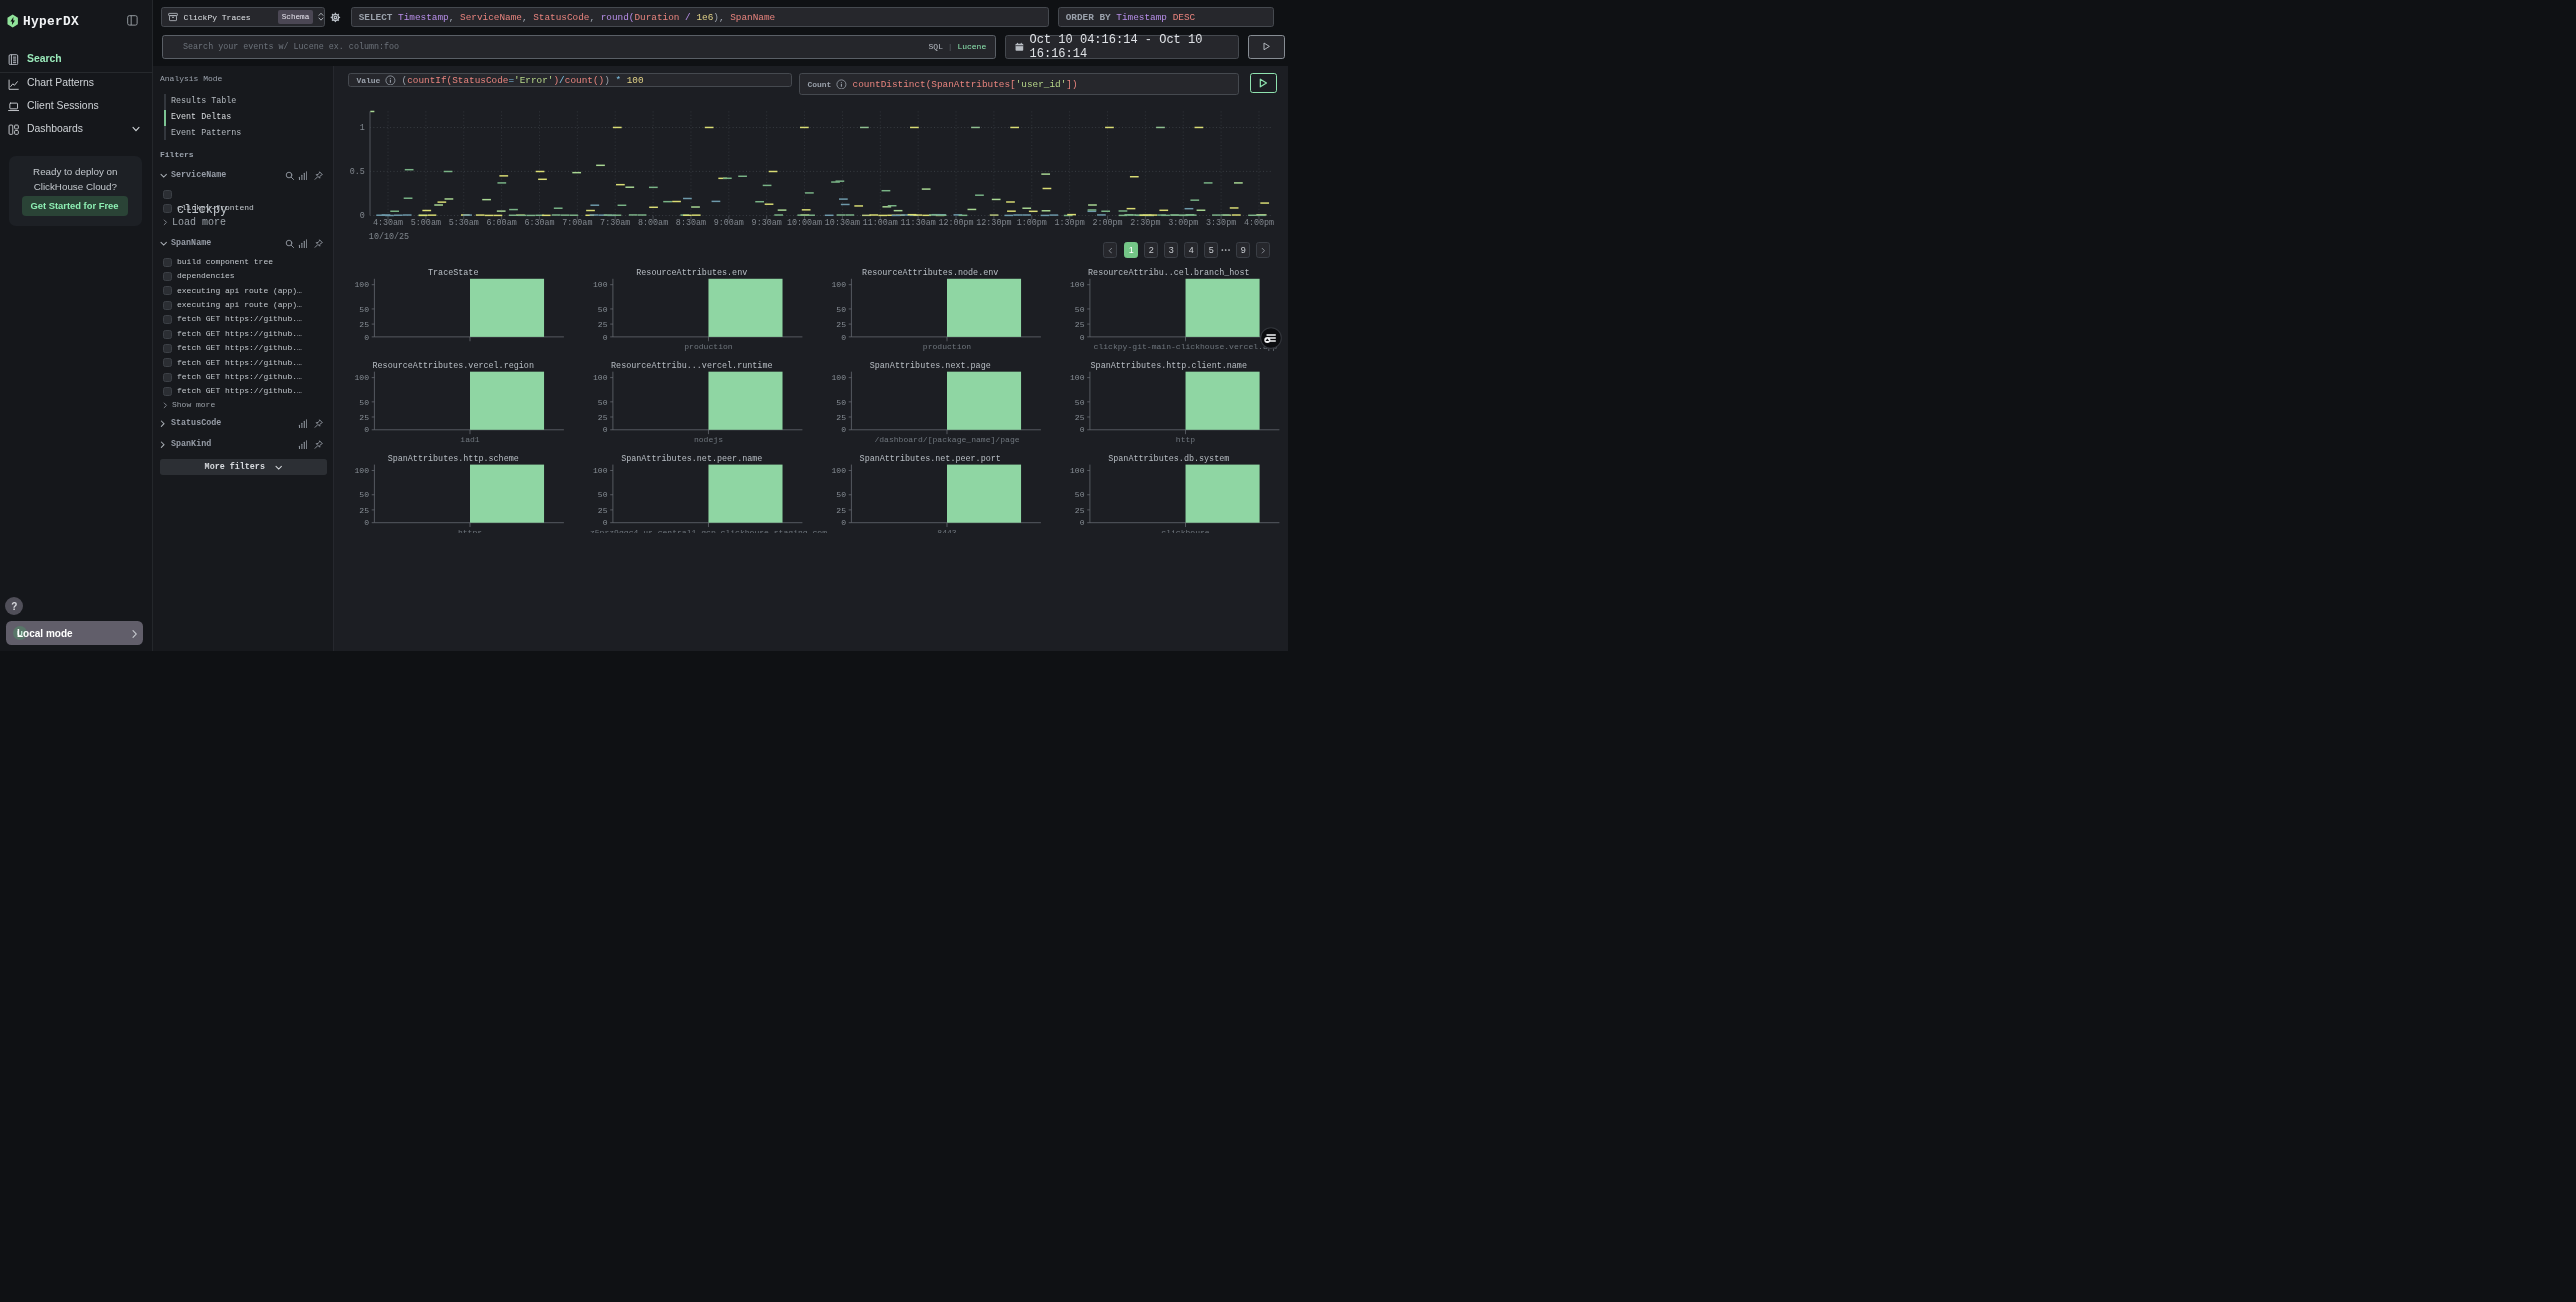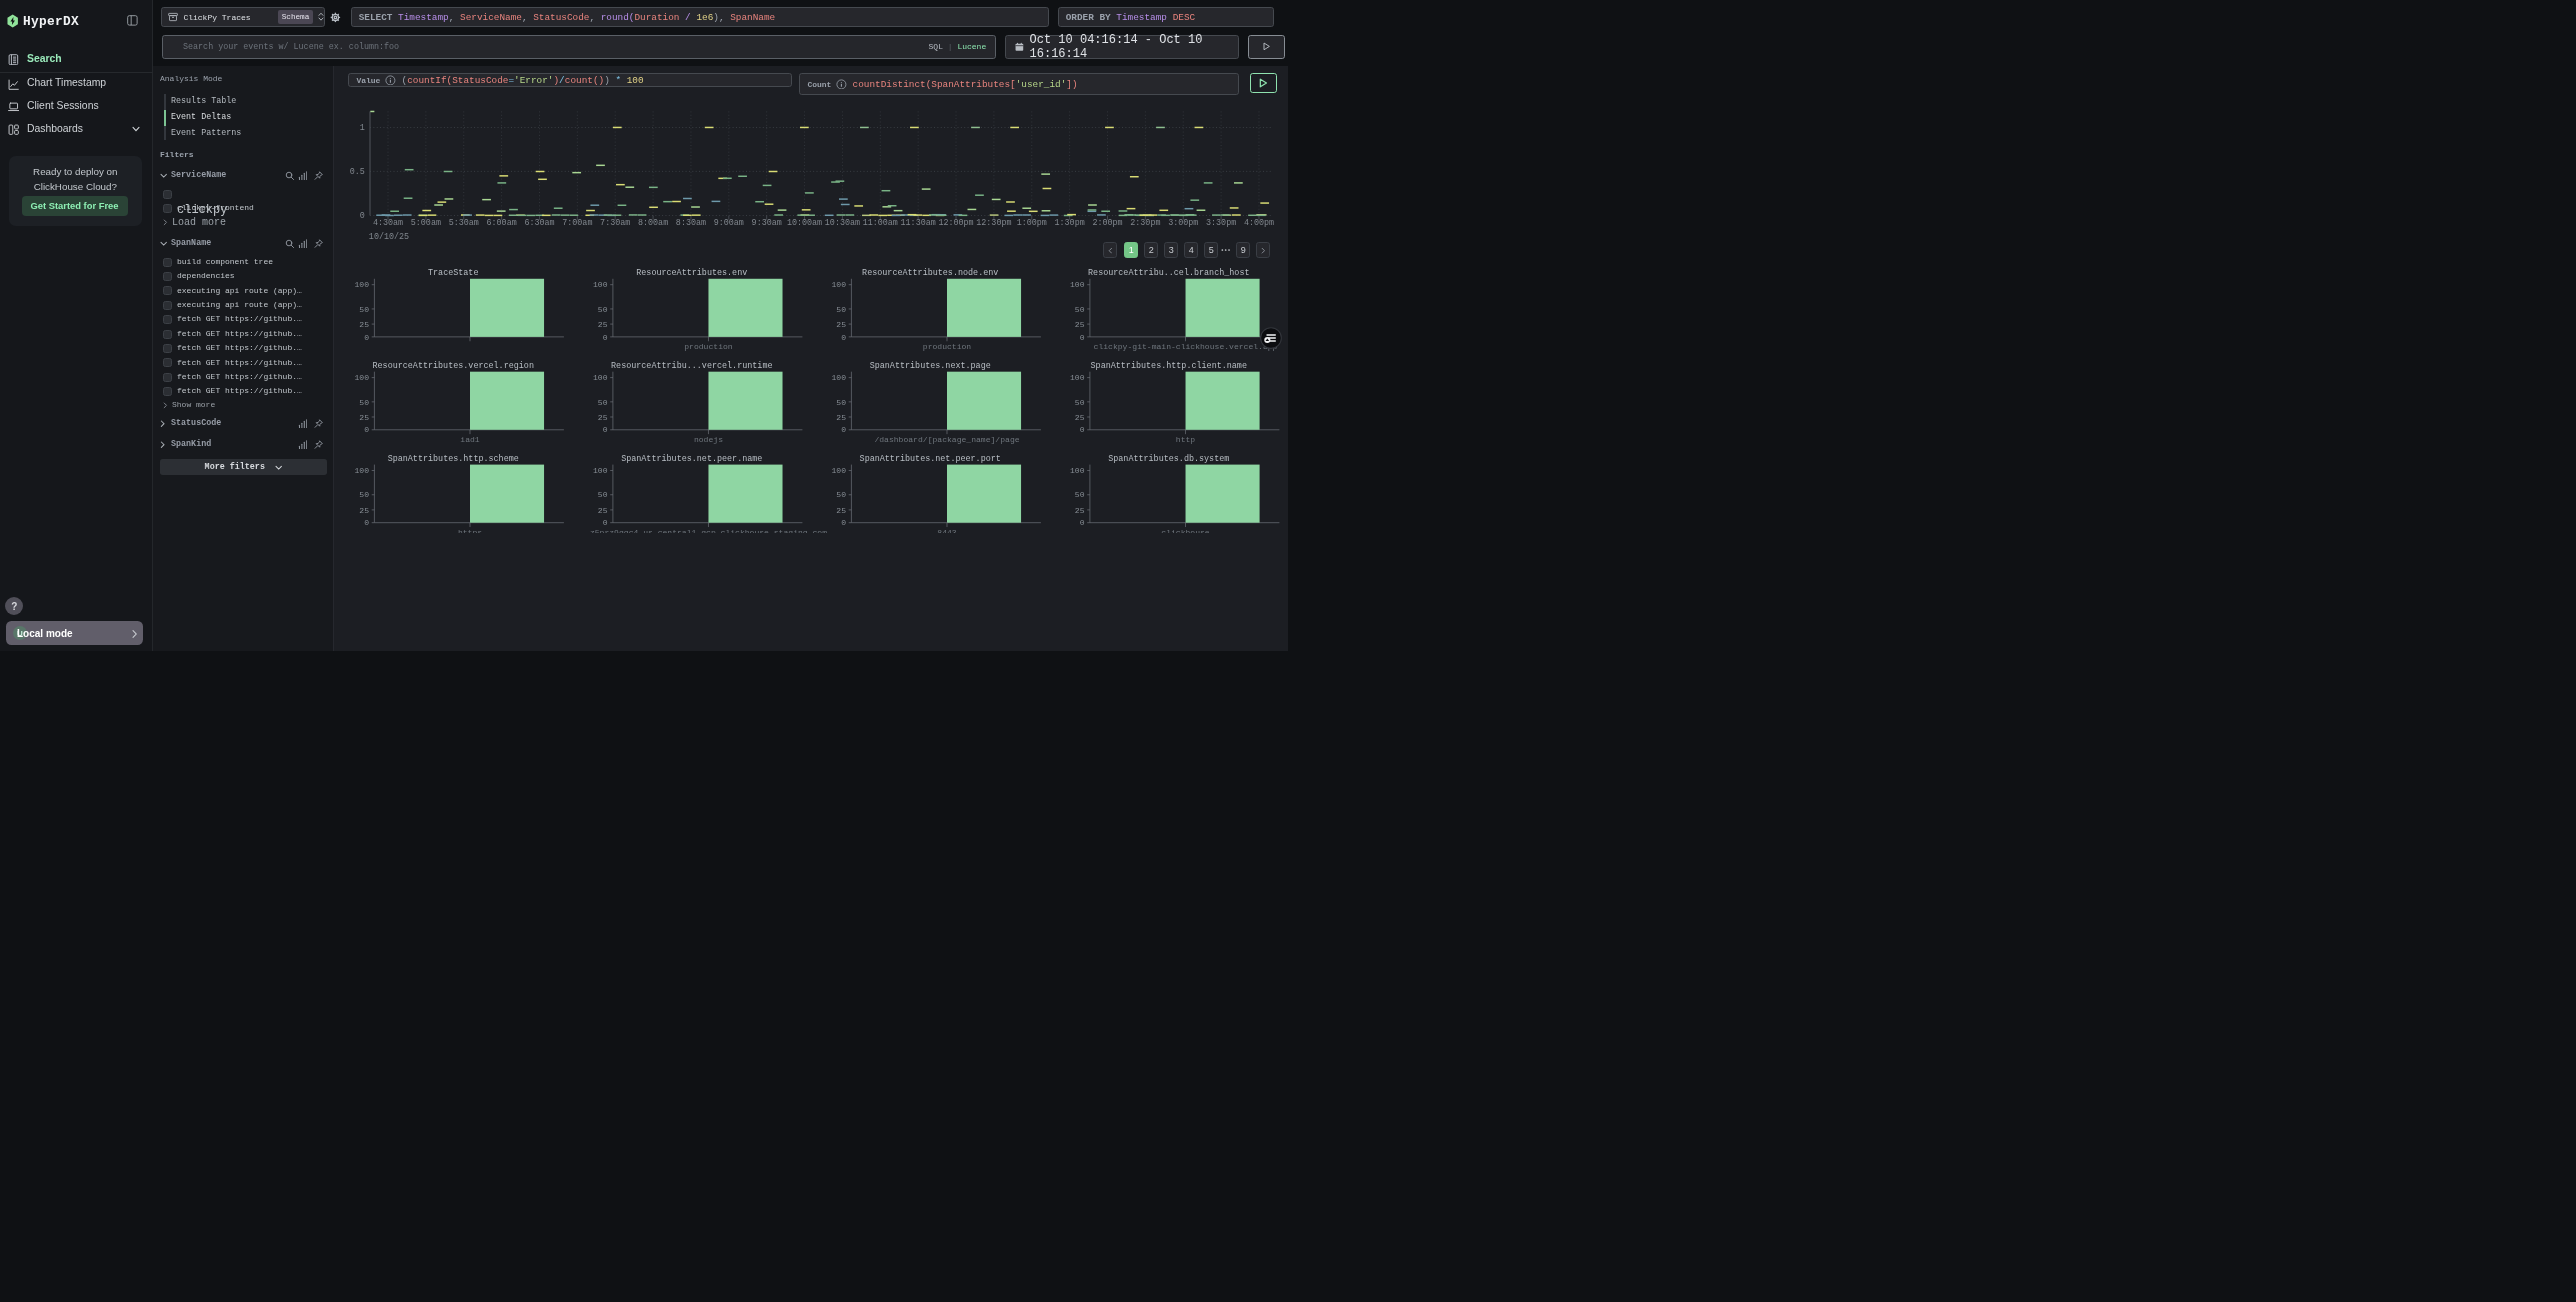--- a/index.html
+++ b/index.html
@@ -28,21 +28,21 @@
     </svg>
   </div>
 <div class="ab sans" style="left:27px;top:53px;font-size:10.4px;font-weight:bold;color:#9ae9ba">Search</div>
 <div class="ab" style="left:0;top:72px;width:153px;height:0.7px;background:#26292d"></div>
 <div class="ab" style="left:8px;top:79px">
     <svg width="11.4" height="11.4" viewBox="0 0 16 16" fill="none" stroke="#cfd3d7" stroke-width="1.3" stroke-linecap="round" stroke-linejoin="round">
       <path d="M1.5 1.5 V14.5 H14.5"></path>
       <polyline points="3.8,10.5 6.8,6.8 9,8.8 13.2,3.8"></polyline>
     </svg>
   </div>
-<div class="ab sans" style="left:27px;top:77px;font-size:10.4px;font-weight:normal;color:#cfd3d7">Chart Timestamp</div>
+<div class="ab sans" style="left:27px;top:77px;font-size:10.4px;font-weight:normal;color:#cfd3d7">Chart Patterns</div>
 <div class="ab" style="left:8px;top:101px">
     <svg width="11.4" height="11.4" viewBox="0 0 16 16" fill="none" stroke="#cfd3d7" stroke-width="1.3" stroke-linecap="round">
       <rect x="2.6" y="3" width="10.8" height="8" rx="1"></rect>
       <line x1="0.8" y1="13.4" x2="15.2" y2="13.4"></line>
     </svg>
   </div>
 <div class="ab sans" style="left:27px;top:100px;font-size:10.4px;font-weight:normal;color:#cfd3d7">Client Sessions</div>
 <div class="ab" style="left:8px;top:124px">
     <svg width="11.4" height="11.4" viewBox="0 0 16 16" fill="none" stroke="#cfd3d7" stroke-width="1.3">
       <rect x="1.5" y="1.5" width="5.2" height="13" rx="1.2"></rect>

